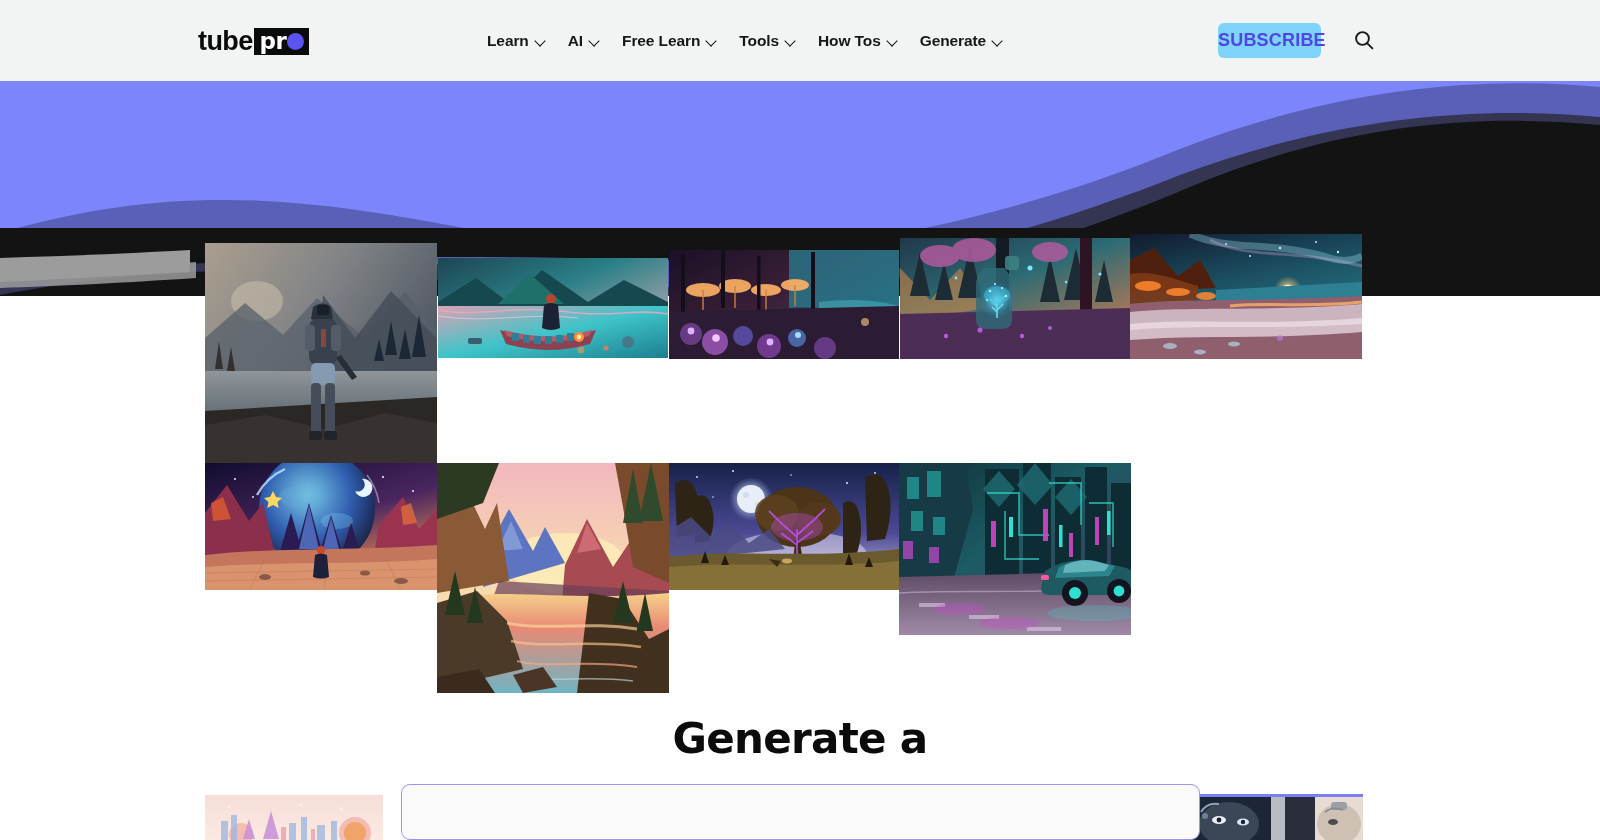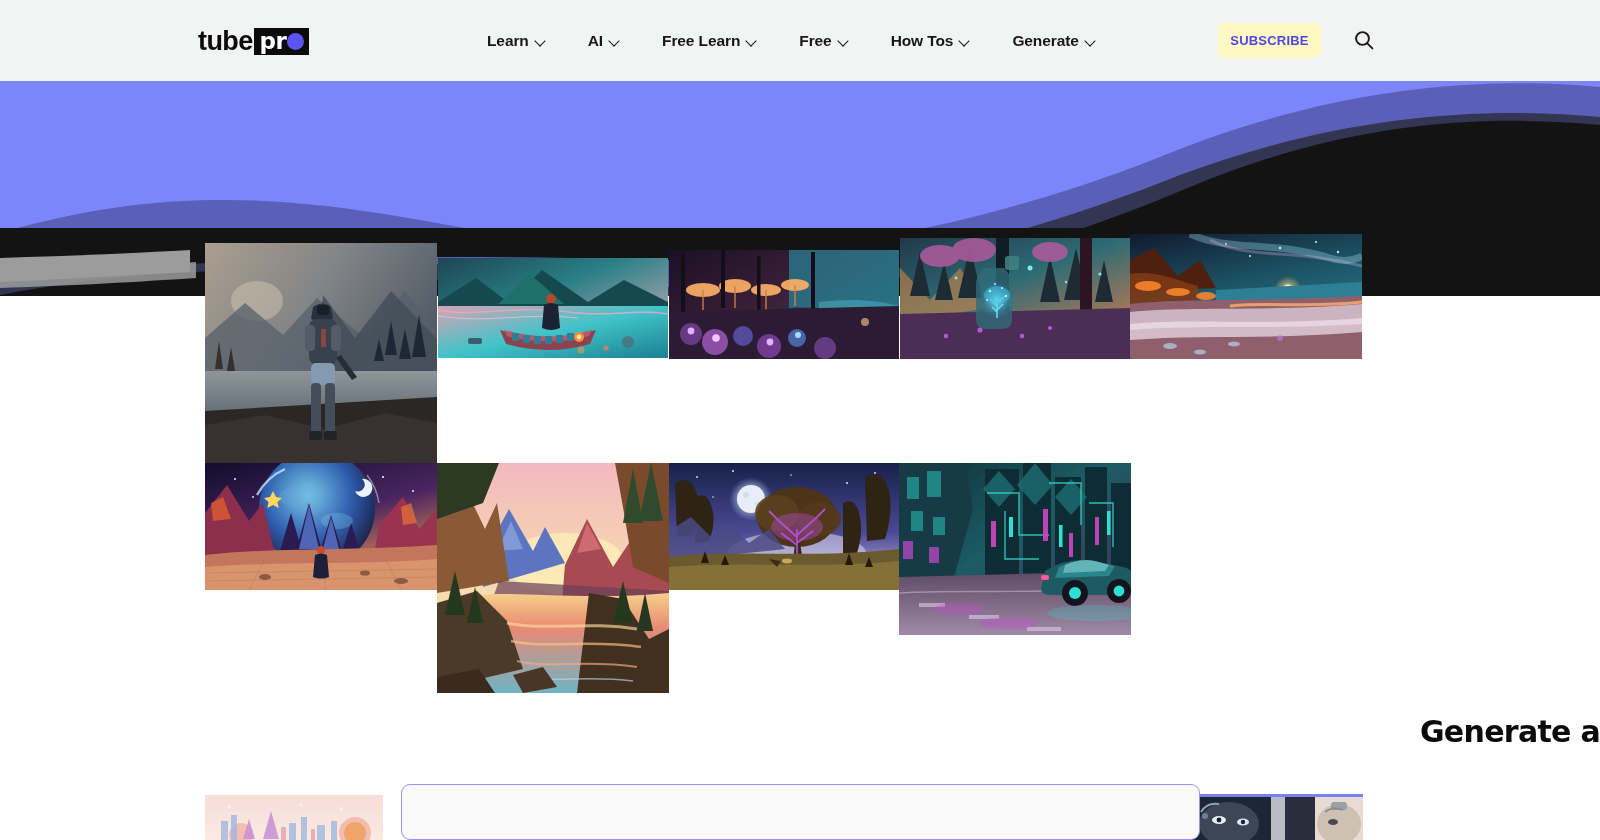--- a/index.html
+++ b/index.html
@@ -44,21 +44,21 @@
     font-family: "DejaVu Sans", sans-serif;
   }
   .logo-dot {
     width: 17px; height: 17px; border-radius: 50%;
     background: #5b54f0; margin-left: 1px;
   }
 
   .nav {
     position: absolute; left: 487px; top: 0;
     height: 81px;
-    display: flex; align-items: center; gap: 41px;
+    display: flex; align-items: center; gap: 21px;
   }
   .nav-item {
     display: flex; align-items: center; gap: 7px;
     font-size: 15.5px; font-weight: 600; color: #17171a;
     cursor: pointer; letter-spacing: -0.1px;
   }
   .chev {
     width: 11px; height: 11px;
     display: inline-block;
     position: relative; top: 1px;
@@ -68,24 +68,24 @@
     left: 0; top: 1px;
     width: 7px; height: 7px;
     border-right: 1.7px solid #17171a;
     border-bottom: 1.7px solid #17171a;
     transform: rotate(45deg);
   }
 
   .subscribe {
     position: absolute; left: 1218px; top: 23px;
     width: 103px; height: 35px;
-    background: #fef9c3;
+    background: #7dd3fc;
     border: none; border-radius: 6px;
     color: #5046e4;
-    font-size: 13px; font-weight: 700;
+    font-size: 18px; font-weight: 700;
     letter-spacing: 0.2px;
     font-family: "Liberation Sans", sans-serif;
     cursor: pointer;
   }
   .search-btn {
     position: absolute; left: 1352px; top: 28px;
     width: 24px; height: 24px;
     cursor: pointer;
     background: none; border: none;
   }
@@ -100,22 +100,22 @@
   .hero svg { display: block; width: 1600px; height: 215px; }
 
   
   .gallery { position: absolute; top: 0; left: 0; width: 1600px; height: 840px; z-index: 15; pointer-events: none; }
   .tile { position: absolute; overflow: hidden; pointer-events: auto; cursor: pointer; }
   .tile .art { width: 100%; height: 100%; display: block; }
 
   
   .generate-title {
     position: absolute; top: 714px; left: 0; width: 1600px;
-    text-align: right;
-    font-size: 30px; font-weight: 800; color: #0b0b0b;
+    text-align: center;
+    font-size: 42px; font-weight: 800; color: #0b0b0b;
     letter-spacing: -0.7px;
     font-family: "DejaVu Sans", sans-serif;
     z-index: 25;
   }
   .prompt-box {
     position: absolute; top: 784px; left: 401px;
     width: 799px; height: 56px;
     background: #fafafb;
     border: 1.6px solid #9a94f4;
     border-radius: 9px;
@@ -150,21 +150,21 @@
     </div>
     <div class="nav-item">
       <span>AI</span>
       <span class="chev"></span>
     </div>
     <div class="nav-item">
       <span>Free Learn</span>
       <span class="chev"></span>
     </div>
     <div class="nav-item">
-      <span>Free</span>
+      <span>Tools</span>
       <span class="chev"></span>
     </div>
     <div class="nav-item">
       <span>How Tos</span>
       <span class="chev"></span>
     </div>
     <div class="nav-item">
       <span>Generate</span>
       <span class="chev"></span>
     </div>

